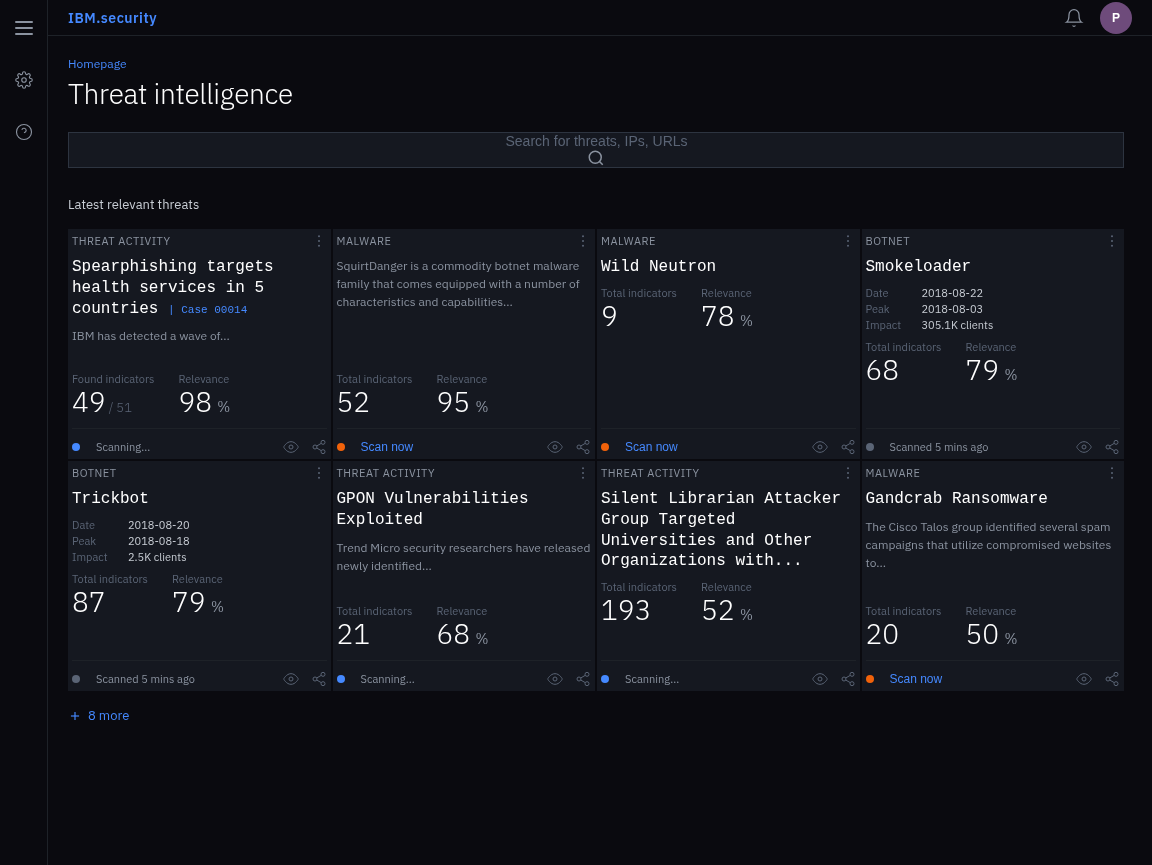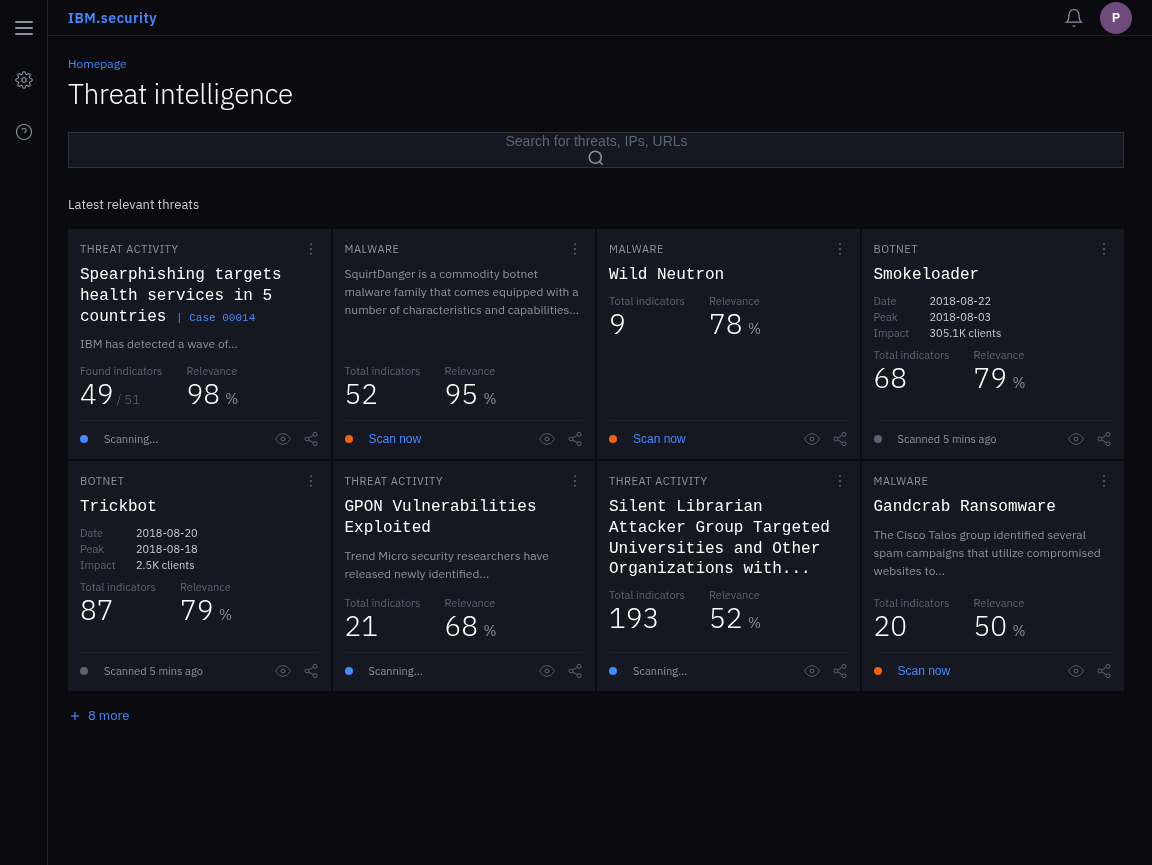--- a/index.html
+++ b/index.html
@@ -145,21 +145,21 @@
     
     .cards-grid {
       display: grid;
       grid-template-columns: repeat(4, 1fr);
       gap: 2px;
       margin-bottom: 2px;
     }
 
     .card {
       background: #151820;
-      padding: 12px;
+      padding: 4px;
       display: flex;
       flex-direction: column;
       min-height: 230px;
       position: relative;
     }
 
     .card-header {
       display: flex;
       align-items: center;
       justify-content: space-between;

